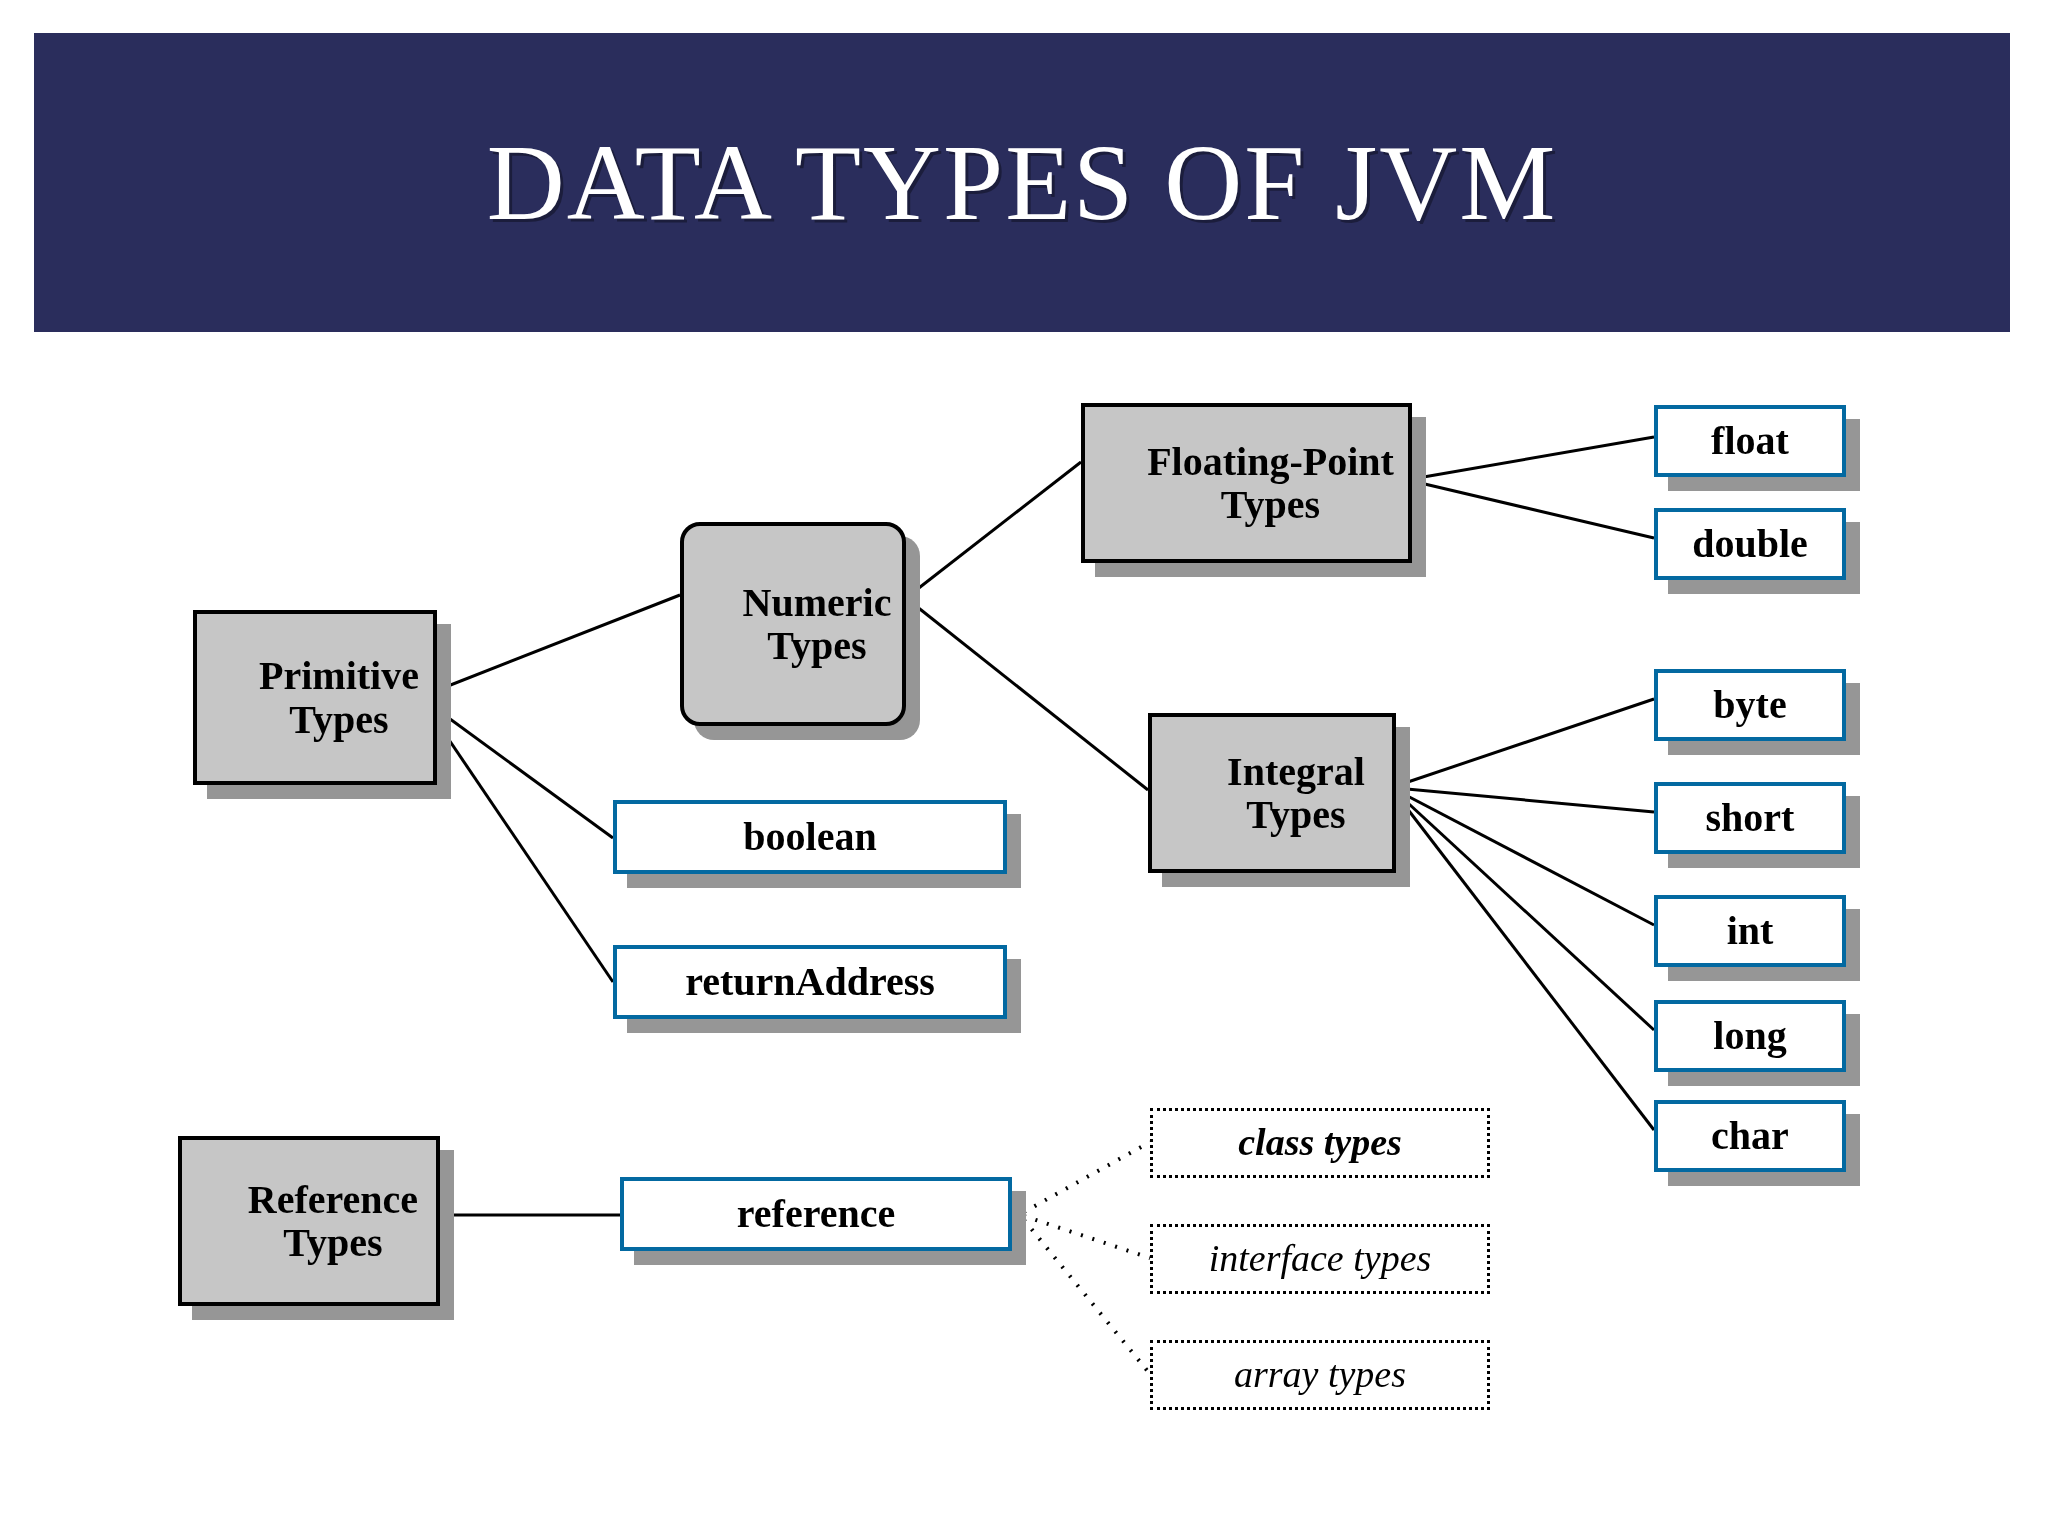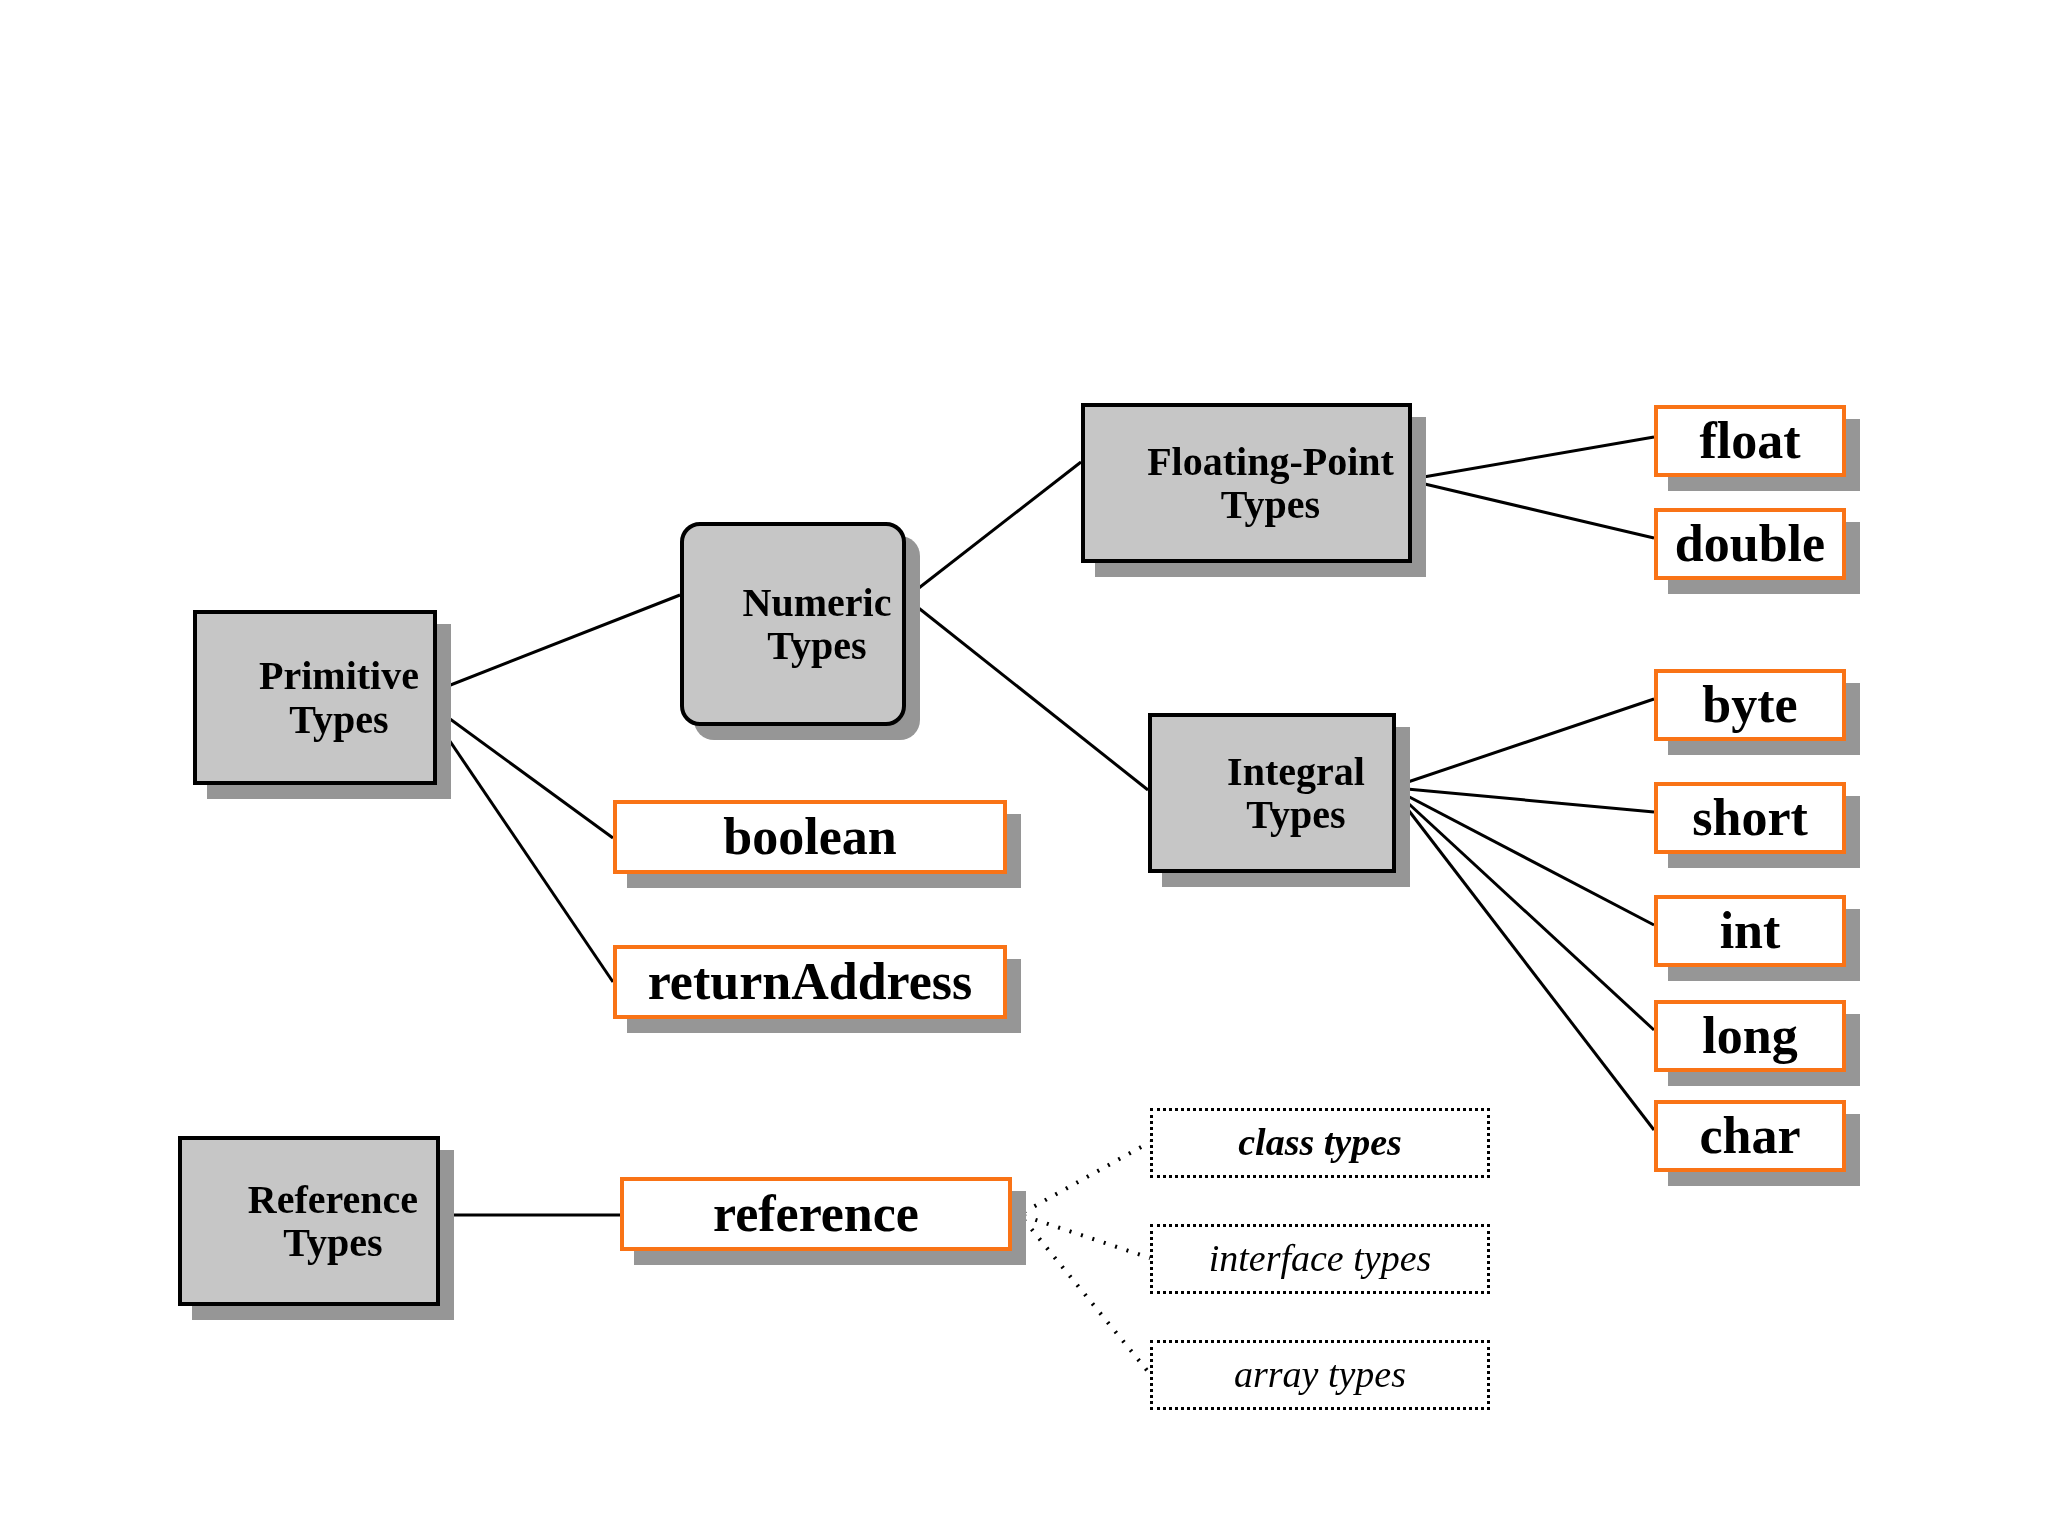--- a/index.html
+++ b/index.html
@@ -72,38 +72,41 @@
 
   .node.gray {
     background: #c6c6c6;
     border: 4px solid #000000;
     box-shadow: 14px 14px 0 0 #969696;
     font-size: 40px;
     padding-left: 48px;
   }
   .node.white {
     background: #ffffff;
-    border: 4px solid #f97316;
+    border: 4px solid #0369a1;
     box-shadow: 14px 14px 0 0 #969696;
-    font-size: 52px;
+    font-size: 40px;
   }
   .node.dotted {
     background: #ffffff;
     border: 3px dotted #000000;
     font-style: italic;
     font-weight: normal;
     font-size: 38px;
     box-shadow: none;
   }
 </style>
 </head>
 <body>
 
 <div id="slide">
 
+  <div id="title-banner">
+    <span id="title-text">DATA TYPES OF JVM</span>
+  </div>
 
   <div id="diagram">
     <svg id="edges" viewBox="0 0 2048 1536" width="2048" height="1536" xmlns="http://www.w3.org/2000/svg">
         <line x1="420" y1="697" x2="680" y2="595" stroke="#000000" stroke-width="3"></line>
         <line x1="420" y1="697" x2="613" y2="838" stroke="#000000" stroke-width="3"></line>
         <line x1="420" y1="697" x2="613" y2="982" stroke="#000000" stroke-width="3"></line>
         <line x1="906" y1="598" x2="1081" y2="462" stroke="#000000" stroke-width="3"></line>
         <line x1="906" y1="598" x2="1148" y2="790" stroke="#000000" stroke-width="3"></line>
         <line x1="1412" y1="479" x2="1654" y2="437" stroke="#000000" stroke-width="3"></line>
         <line x1="1412" y1="481" x2="1654" y2="538" stroke="#000000" stroke-width="3"></line>

